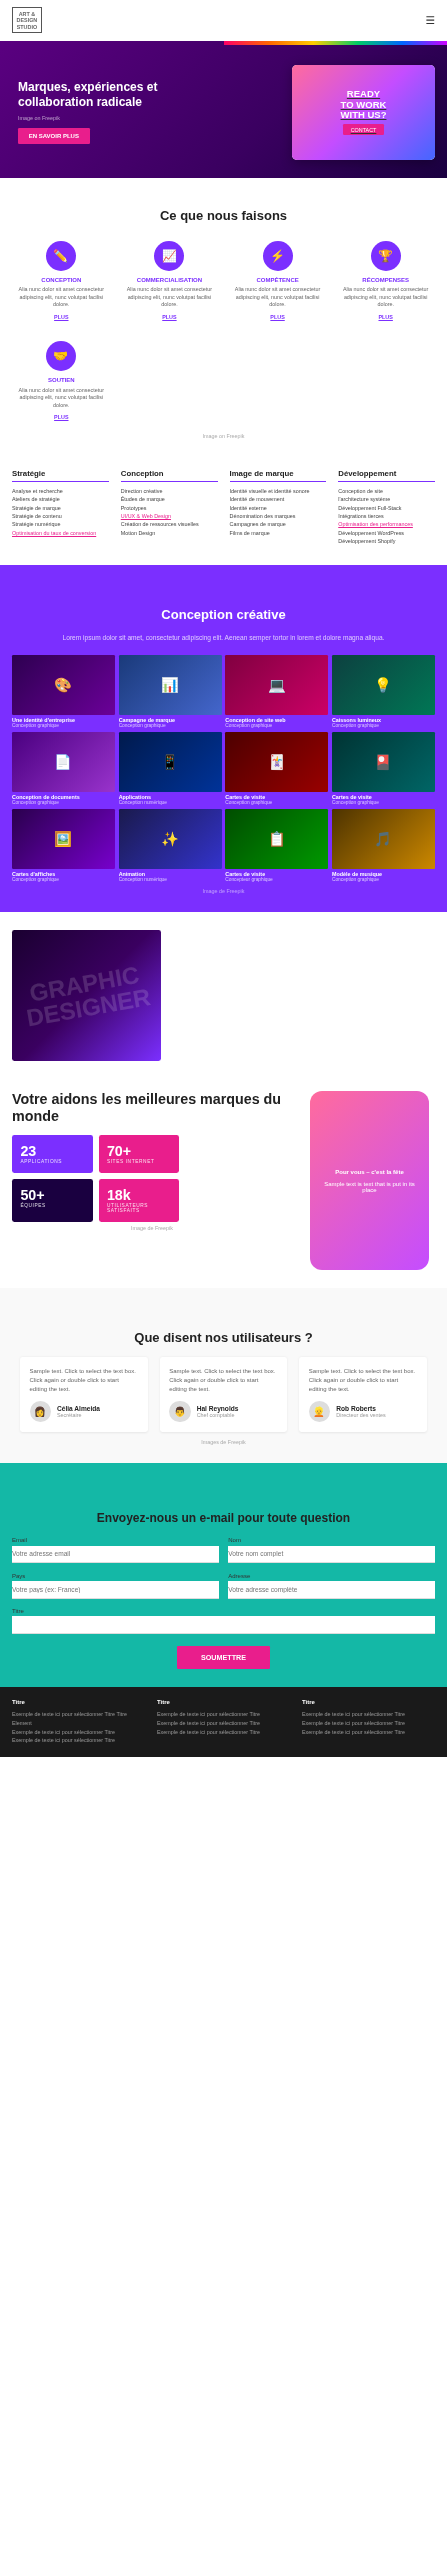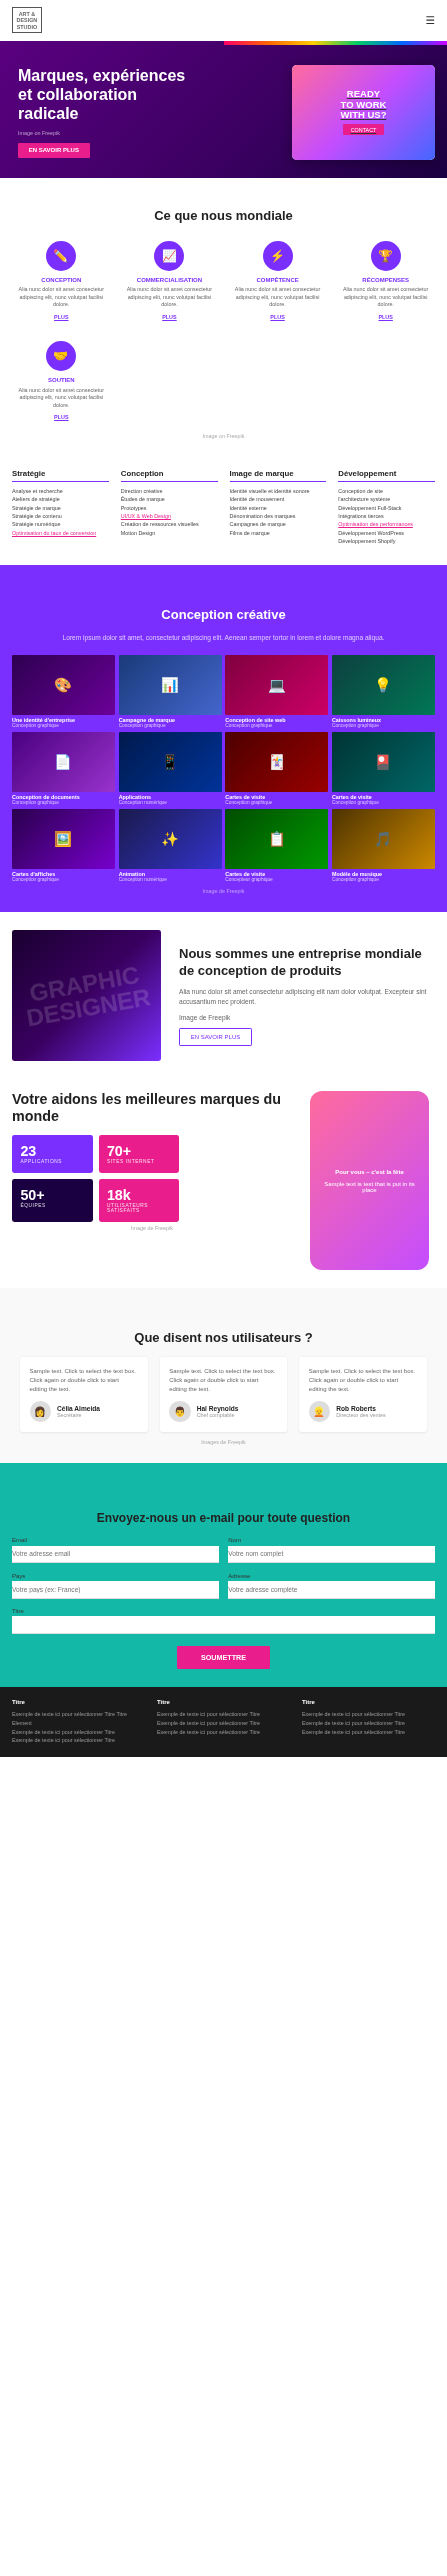--- a/index.html
+++ b/index.html
@@ -18,21 +18,21 @@
     .hamburger { font-size: 10.7px; color: #333; cursor: pointer; }
 
     
     .hero {
       background: linear-gradient(135deg, #5a0080 0%, #3a0060 60%, #1a0040 100%);
       padding: 24px 12px 18px 18px;
       display: flex; align-items: center; justify-content: space-between;
       min-height: 137px; position: relative; overflow: hidden;
     }
     .hero-left { max-width: 179px; z-index: 2; }
-    .hero-title { font-size: 16px; font-weight: bold; color: #fff; line-height: 1.2; margin-bottom: 6px; }
+    .hero-title { font-size: 12px; font-weight: bold; color: #fff; line-height: 1.2; margin-bottom: 6px; }
     .hero-img-label { font-size: 5.4px; color: rgba(255,255,255,0.6); margin-bottom: 7.2px; }
     .hero-btn {
       background: #e91e8c; color: #fff; border: none; padding: 4.8px 10.7px;
       font-size: 6px; font-weight: bold; cursor: pointer; border-radius: 1.2px;
     }
     .hero-right { z-index: 2; text-decoration: underline; }
     .laptop-mockup {
       width: 143px; height: 95px; background: #fff;
       border-radius: 4.8px; display: flex; align-items: center; justify-content: center;
       flex-direction: column; box-shadow: 0 2.4px 12px rgba(0,0,0,0.3);
@@ -220,21 +220,21 @@
           <span>TO WORK</span><br>
           <span>WITH US?</span>
         </div>
         <div class="laptop-btn">CONTACT</div>
       </div>
     </div>
   </div>
 </section>
 
 <section class="services-section">
-  <h2 class="section-title">Ce que nous mondiale</h2>
+  <h2 class="section-title">Ce que nous faisons</h2>
   <div class="services-grid">
 
   <div class="service-card">
     <div class="service-icon">✏️</div>
     <div class="service-title">CONCEPTION</div>
     <div class="service-desc">Alia nunc dolor sit amet consectetur adipiscing elit, nunc volutpat facilisi dolore.</div>
     <div class="service-plus">PLUS</div>
   </div>
       <div class="service-card">
     <div class="service-icon">📈</div>
@@ -405,26 +405,20 @@
     </div>
   </div>
     </div>
   <p class="portfolio-img-label">Image de Freepik</p>
 </section>
 
 <section class="product-section">
   <div class="product-left">
     <div class="product-left-text">GRAPHIC DESIGNER</div>
   </div>
-  <div class="product-right">
-    <h2>Nous sommes une entreprise mondiale de conception de produits</h2>
-    <p>Alia nunc dolor sit amet consectetur adipiscing elit nam dolor volutpat. Excepteur sint accusantium nec proident.</p>
-    <p class="product-img-label">Image de Freepik</p>
-    <button class="product-btn">EN SAVOIR PLUS</button>
-  </div>
 </section>
 
 <section class="stats-section">
   <div class="stats-container">
     <div class="stats-left">
       <h2>Votre aidons les meilleures marques du monde</h2>
       <div class="stats-grid">
 
       <div class="stat-box">
     <div class="stat-number">23</div>

